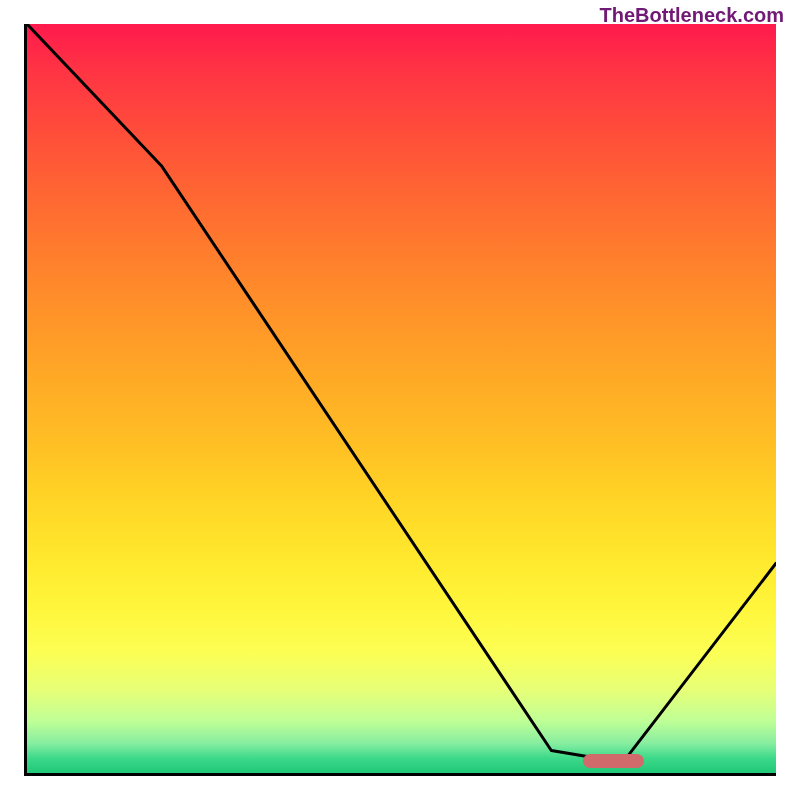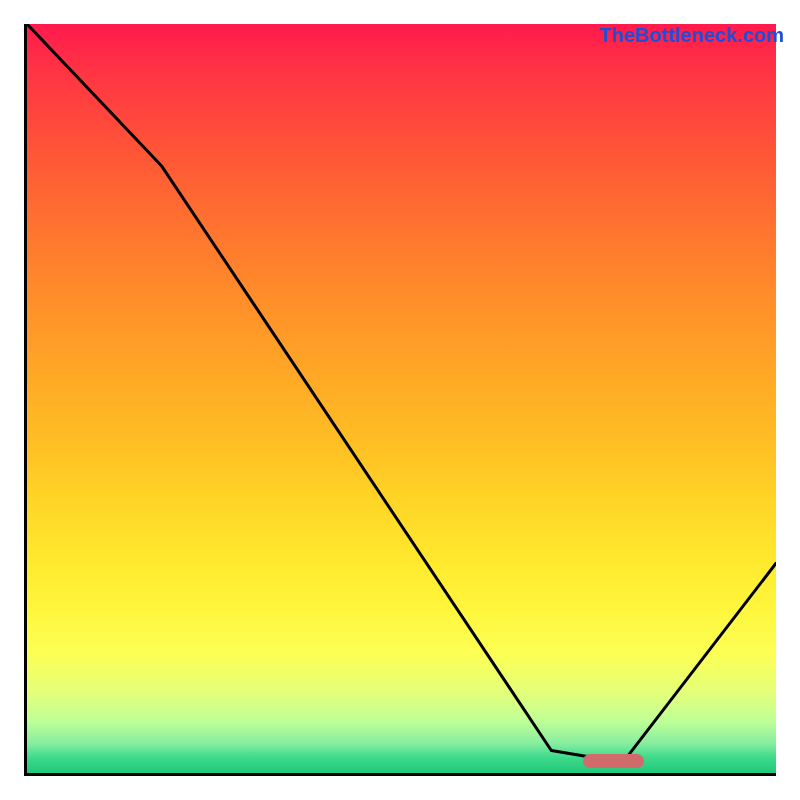--- a/index.html
+++ b/index.html
@@ -10,23 +10,22 @@
     font-family: Arial, sans-serif;
     position: relative;
     overflow: hidden;
   }
   .watermark {
     position: absolute;
     top: 4px;
     right: 16px;
     font-size: 20px;
     font-weight: bold;
-    color: #1d4ed8;
+    color: #701a75;
     z-index: 10;
-    margin-top: 20px;
   }
   .chart-area {
     position: absolute;
     left: 24px;
     top: 24px;
     width: 752px;
     height: 752px;
     border-left: 3px solid #000;
     border-bottom: 3px solid #000;
   }

